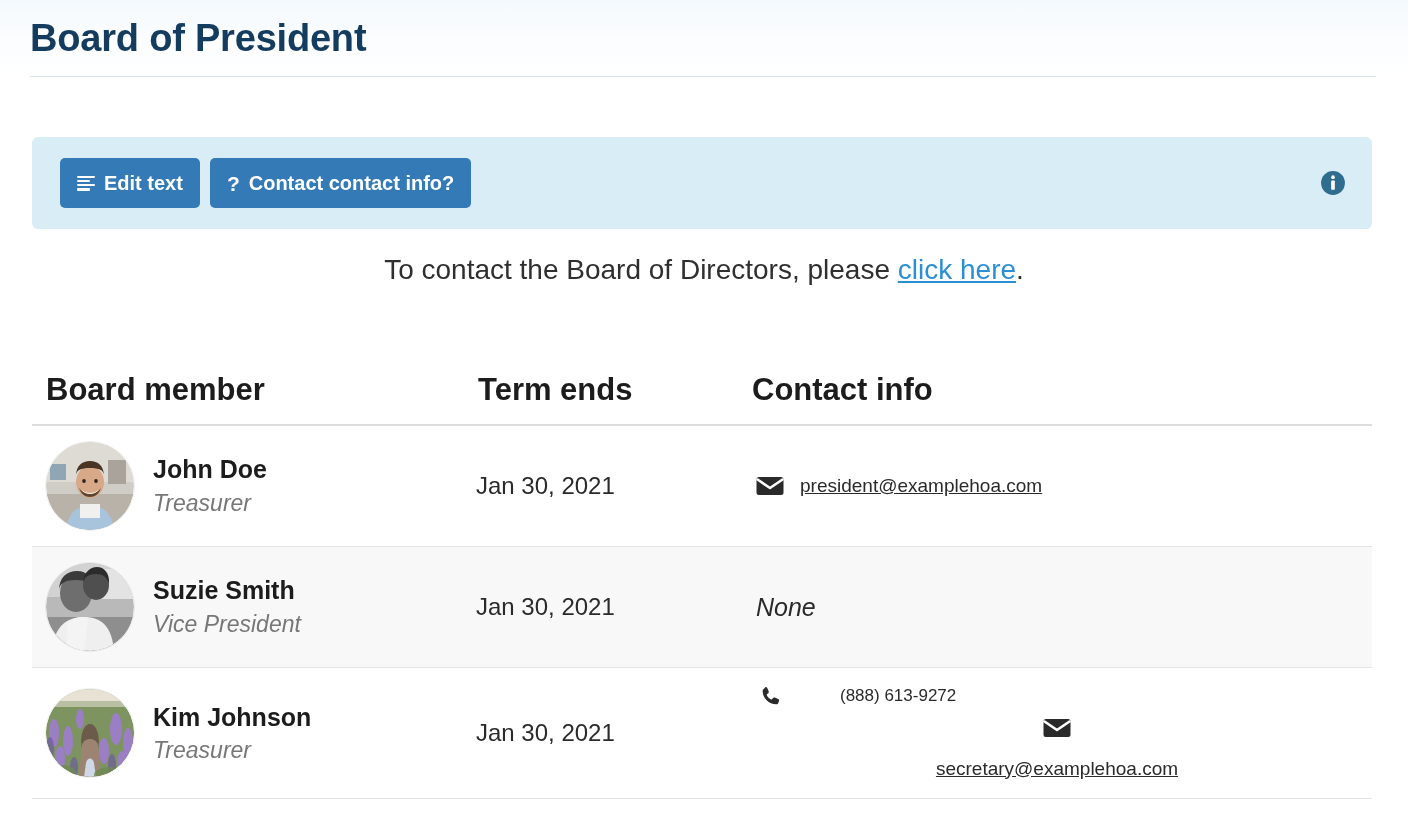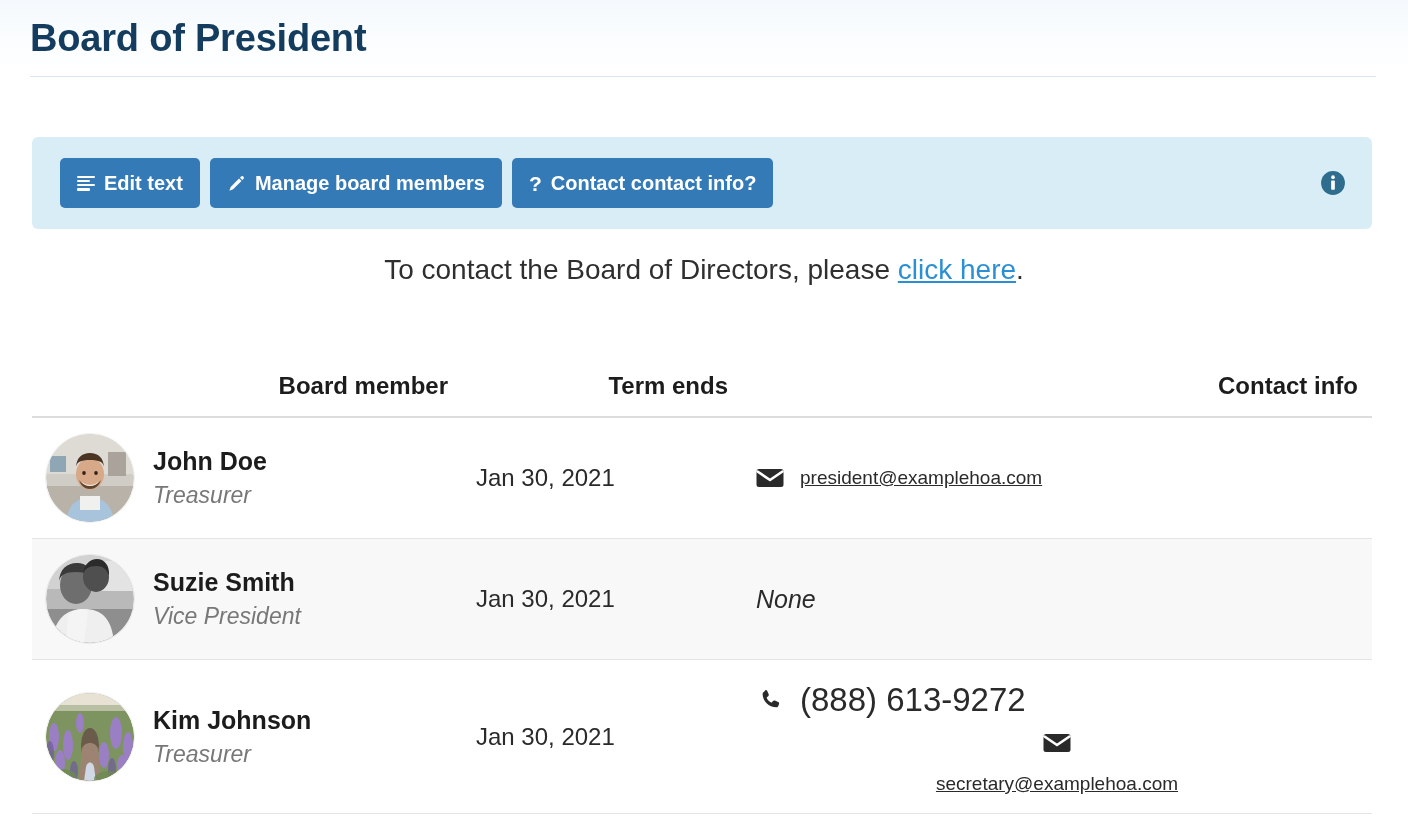--- a/index.html
+++ b/index.html
@@ -114,22 +114,22 @@
     left: 32px; top: 372px;
     width: 1340px;
     border-collapse: collapse;
     table-layout: fixed;
   }
   .board-table col.c-member  { width: 430px; }
   .board-table col.c-term    { width: 280px; }
   .board-table col.c-contact { width: 630px; }
 
   .board-table th {
-    text-align: right;
-    font-size: 24px;
+    text-align: left;
+    font-size: 31px;
     font-weight: bold;
     color: #1c1c1c;
     padding: 0 14px 16px 14px;
     border-bottom: 2px solid #dddddd;
     vertical-align: bottom;
   }
   .board-table th.th-member  { padding-left: 14px; }
   .board-table th.th-term    { padding-left: 16px; }
   .board-table th.th-contact { padding-left: 10px; }
 
@@ -161,21 +161,21 @@
   .contact-cell { padding-left: 10px; }
   .contact-item {
     display: flex; align-items: center; gap: 16px;
     line-height: 1.45;
   }
   .contact-item + .contact-item { margin-top: 8px; flex-direction: column; }
   .contact-ic { flex: 0 0 auto; width: 28px; height: 22px; display: inline-flex; align-items: center; justify-content: center; }
   .contact-email {
     font-size: 19px; color: #2a2a2a; text-decoration: underline; cursor: pointer;
   }
-  .contact-phone { font-size: 33px; color: #2a2a2a; }
+  .contact-phone { font-size: 17px; color: #2a2a2a; margin-left: 40px; }
   .contact-none { font-size: 25px; font-style: italic; color: #2a2a2a; }
 </style>
 </head>
 <body>
 
 <div class="page">
 
   <div class="page-title">Board of President</div>
   <div class="title-rule"></div>
 
@@ -185,29 +185,20 @@
       <button class="btn">
         <span class="ic ic-lines">
           <i></i>
             <i></i>
             <i></i>
             <i></i>
         </span>
         <span class="btn-label">Edit text</span>
       </button>
 
-      <button class="btn">
-        <span class="ic ic-pencil">
-          <svg viewBox="0 0 24 24" fill="#ffffff" xmlns="http://www.w3.org/2000/svg">
-            <path d="M20.7 3.3a2.1 2.1 0 0 0-3 0l-1.3 1.3 3 3 1.3-1.3a2.1 2.1 0 0 0 0-3z"></path>
-            <path d="M15.2 5.7 4.6 16.3 3 21l4.7-1.6L18.3 8.8z"></path>
-          </svg>
-        </span>
-        <span class="btn-label">Manage board members</span>
-      </button>
 
       <button class="btn">
         <span class="ic ic-q">?</span>
         <span class="btn-label">Contact contact info?</span>
       </button>
 
     </div>
 
     <span class="info-icon">
       <svg viewBox="0 0 24 24" xmlns="http://www.w3.org/2000/svg">

